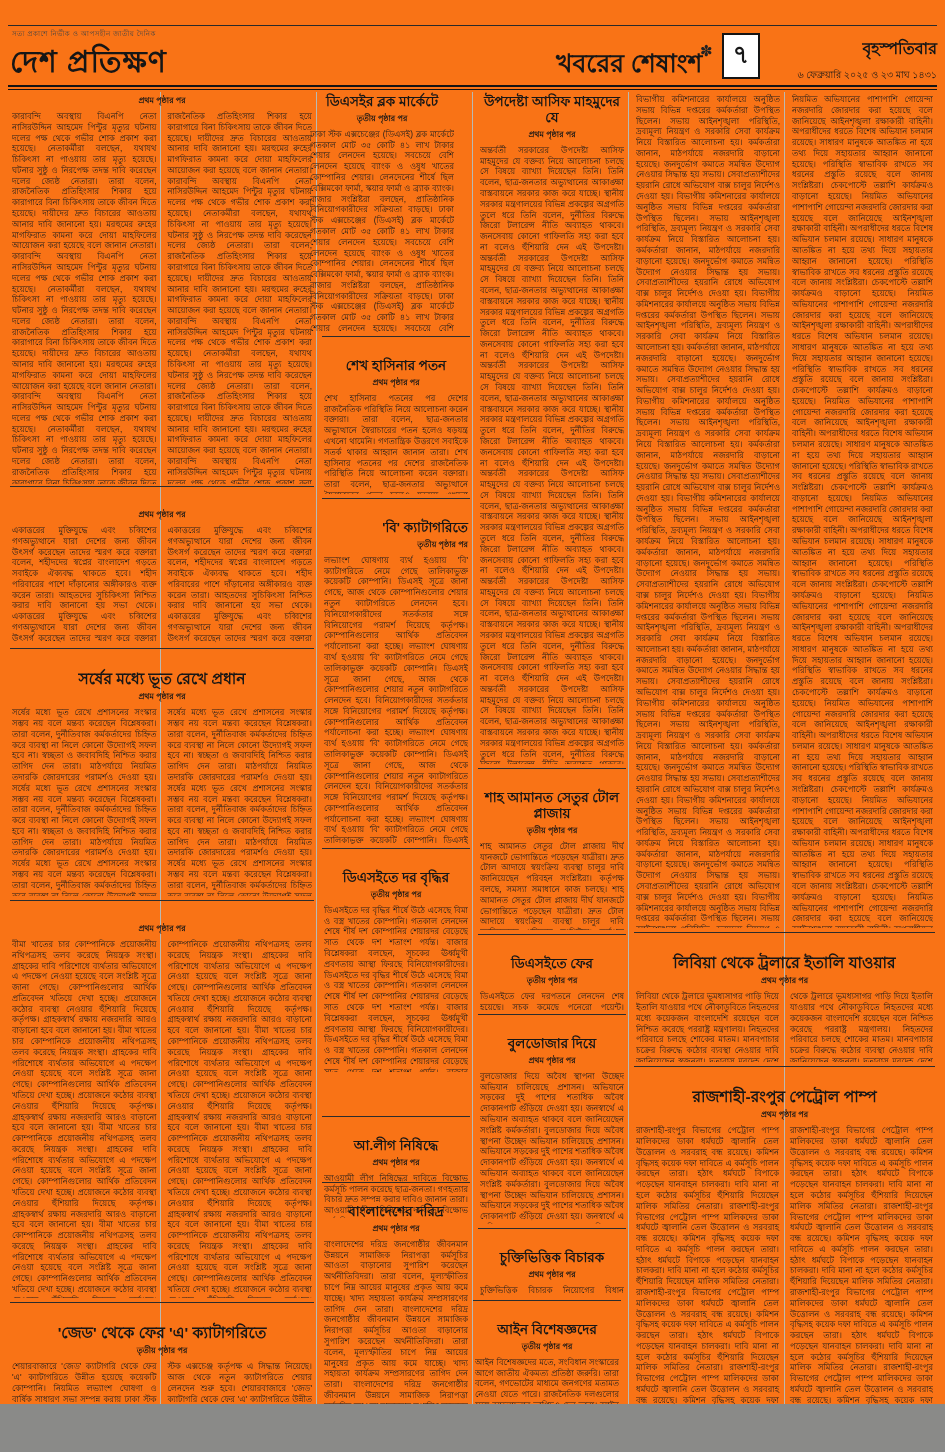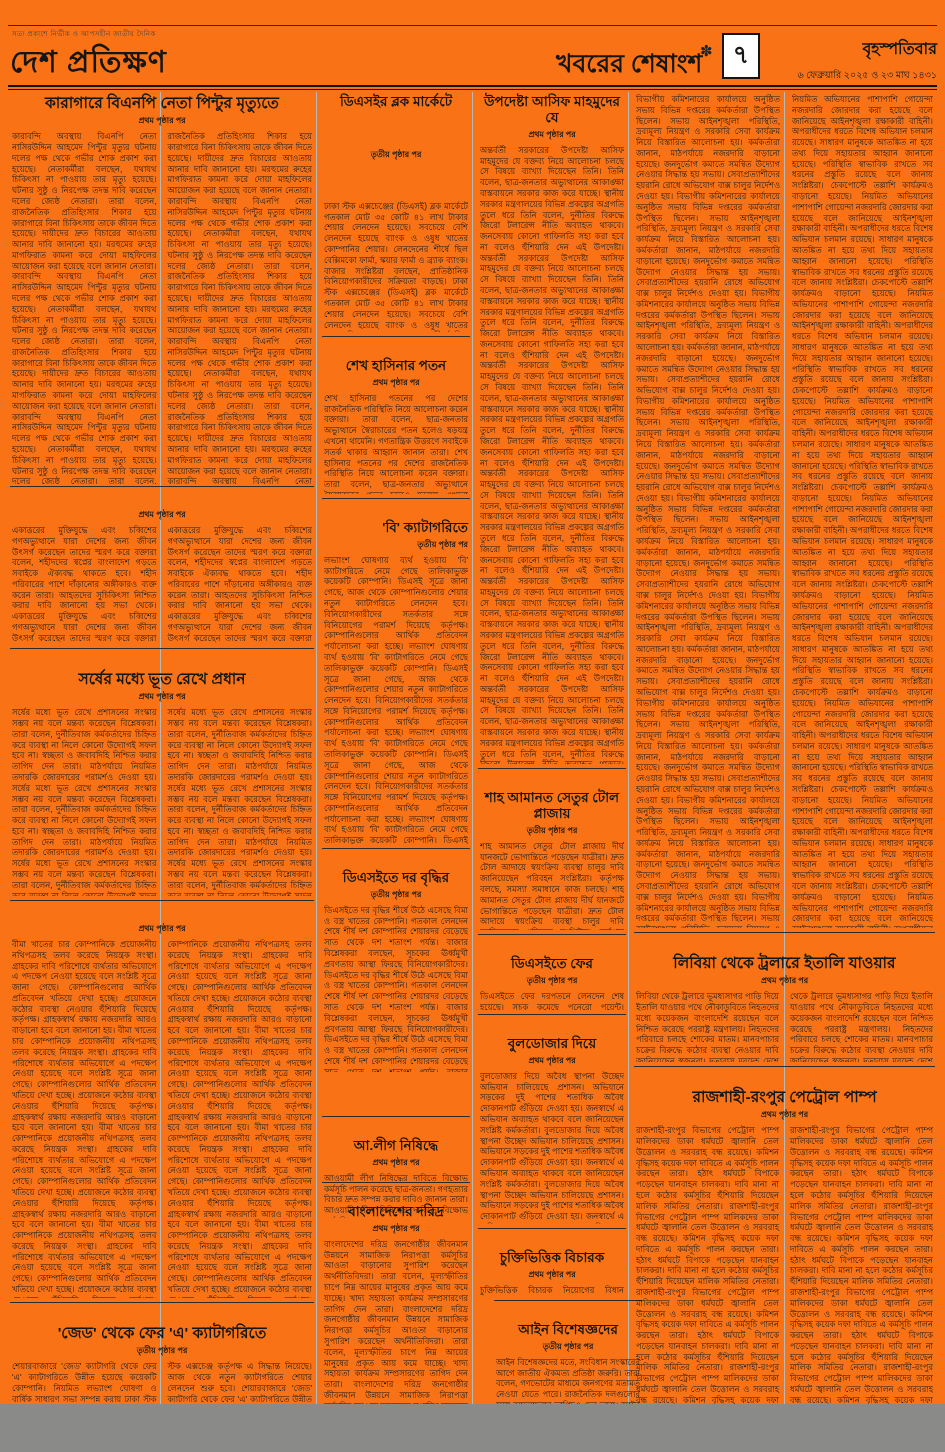--- a/index.html
+++ b/index.html
@@ -65,21 +65,20 @@
 
   <div class="header-rule"></div>
 
   <div class="content">
     <div class="vline" style="left:160px"></div>
     <div class="vline" style="left:316px"></div>
     <div class="vline" style="left:472px"></div>
     <div class="vline" style="left:628px"></div>
     <div class="vline" style="left:784px"></div>
   <article class="story wide" style="left: 10px; top: 92px; width: 304px; height: 392px;">
-      <h2 class="headline">কারাগারে বিএনপি নেতা পিন্টুর মৃত্যুতে</h2>
       <div class="byline">প্রথম পৃষ্ঠার পর</div>
       <div class="body cols2">কারাবন্দি অবস্থায় বিএনপি নেতা নাসিরউদ্দিন আহমেদ পিন্টুর মৃত্যুর ঘটনায় দলের পক্ষ থেকে গভীর শোক প্রকাশ করা হয়েছে। নেতাকর্মীরা বলছেন, যথাযথ চিকিৎসা না পাওয়ায় তার মৃত্যু হয়েছে। ঘটনার সুষ্ঠু ও নিরপেক্ষ তদন্ত দাবি করেছেন দলের জ্যেষ্ঠ নেতারা। তারা বলেন, রাজনৈতিক প্রতিহিংসার শিকার হয়ে কারাগারে বিনা চিকিৎসায় তাকে জীবন দিতে হয়েছে। দায়ীদের দ্রুত বিচারের আওতায় আনার দাবি জানানো হয়। মরহুমের রুহের মাগফিরাত কামনা করে দোয়া মাহফিলের আয়োজন করা হয়েছে বলে জানান নেতারা। কারাবন্দি অবস্থায় বিএনপি নেতা নাসিরউদ্দিন আহমেদ পিন্টুর মৃত্যুর ঘটনায় দলের পক্ষ থেকে গভীর শোক প্রকাশ করা হয়েছে। নেতাকর্মীরা বলছেন, যথাযথ চিকিৎসা না পাওয়ায় তার মৃত্যু হয়েছে। ঘটনার সুষ্ঠু ও নিরপেক্ষ তদন্ত দাবি করেছেন দলের জ্যেষ্ঠ নেতারা। তারা বলেন, রাজনৈতিক প্রতিহিংসার শিকার হয়ে কারাগারে বিনা চিকিৎসায় তাকে জীবন দিতে হয়েছে। দায়ীদের দ্রুত বিচারের আওতায় আনার দাবি জানানো হয়। মরহুমের রুহের মাগফিরাত কামনা করে দোয়া মাহফিলের আয়োজন করা হয়েছে বলে জানান নেতারা। কারাবন্দি অবস্থায় বিএনপি নেতা নাসিরউদ্দিন আহমেদ পিন্টুর মৃত্যুর ঘটনায় দলের পক্ষ থেকে গভীর শোক প্রকাশ করা হয়েছে। নেতাকর্মীরা বলছেন, যথাযথ চিকিৎসা না পাওয়ায় তার মৃত্যু হয়েছে। ঘটনার সুষ্ঠু ও নিরপেক্ষ তদন্ত দাবি করেছেন দলের জ্যেষ্ঠ নেতারা। তারা বলেন, রাজনৈতিক প্রতিহিংসার শিকার হয়ে কারাগারে বিনা চিকিৎসায় তাকে জীবন দিতে হয়েছে। দায়ীদের দ্রুত বিচারের আওতায় আনার দাবি জানানো হয়। মরহুমের রুহের মাগফিরাত কামনা করে দোয়া মাহফিলের আয়োজন করা হয়েছে বলে জানান নেতারা। কারাবন্দি অবস্থায় বিএনপি নেতা নাসিরউদ্দিন আহমেদ পিন্টুর মৃত্যুর ঘটনায় দলের পক্ষ থেকে গভীর শোক প্রকাশ করা হয়েছে। নেতাকর্মীরা বলছেন, যথাযথ চিকিৎসা না পাওয়ায় তার মৃত্যু হয়েছে। ঘটনার সুষ্ঠু ও নিরপেক্ষ তদন্ত দাবি করেছেন দলের জ্যেষ্ঠ নেতারা। তারা বলেন, রাজনৈতিক প্রতিহিংসার শিকার হয়ে কারাগারে বিনা চিকিৎসায় তাকে জীবন দিতে হয়েছে। দায়ীদের দ্রুত বিচারের আওতায় আনার দাবি জানানো হয়। মরহুমের রুহের মাগফিরাত কামনা করে দোয়া মাহফিলের আয়োজন করা হয়েছে বলে জানান নেতারা। কারাবন্দি অবস্থায় বিএনপি নেতা নাসিরউদ্দিন আহমেদ পিন্টুর মৃত্যুর ঘটনায় দলের পক্ষ থেকে গভীর শোক প্রকাশ করা হয়েছে। নেতাকর্মীরা বলছেন, যথাযথ চিকিৎসা না পাওয়ায় তার মৃত্যু হয়েছে। ঘটনার সুষ্ঠু ও নিরপেক্ষ তদন্ত দাবি করেছেন দলের জ্যেষ্ঠ নেতারা। তারা বলেন, রাজনৈতিক প্রতিহিংসার শিকার হয়ে কারাগারে বিনা চিকিৎসায় তাকে জীবন দিতে হয়েছে। দায়ীদের দ্রুত বিচারের আওতায় আনার দাবি জানানো হয়। মরহুমের রুহের মাগফিরাত কামনা করে দোয়া মাহফিলের আয়োজন করা হয়েছে বলে জানান নেতারা। কারাবন্দি অবস্থায় বিএনপি নেতা নাসিরউদ্দিন আহমেদ পিন্টুর মৃত্যুর ঘটনায় দলের পক্ষ থেকে গভীর শোক প্রকাশ করা হয়েছে। নেতাকর্মীরা বলছেন, যথাযথ চিকিৎসা না পাওয়ায় তার মৃত্যু হয়েছে। ঘটনার সুষ্ঠু ও নিরপেক্ষ তদন্ত দাবি করেছেন দলের জ্যেষ্ঠ নেতারা। তারা বলেন, রাজনৈতিক প্রতিহিংসার শিকার হয়ে কারাগারে বিনা চিকিৎসায় তাকে জীবন দিতে হয়েছে। দায়ীদের দ্রুত বিচারের আওতায় আনার দাবি জানানো হয়। মরহুমের রুহের মাগফিরাত কামনা করে দোয়া মাহফিলের আয়োজন করা হয়েছে বলে জানান নেতারা। কারাবন্দি অবস্থায় বিএনপি নেতা নাসিরউদ্দিন আহমেদ পিন্টুর মৃত্যুর ঘটনায় দলের পক্ষ থেকে গভীর শোক প্রকাশ করা হয়েছে। নেতাকর্মীরা বলছেন, যথাযথ চিকিৎসা না পাওয়ায় তার মৃত্যু হয়েছে। ঘটনার সুষ্ঠু ও নিরপেক্ষ তদন্ত দাবি করেছেন দলের জ্যেষ্ঠ নেতারা। তারা বলেন, রাজনৈতিক প্রতিহিংসার শিকার হয়ে কারাগারে বিনা চিকিৎসায় তাকে জীবন দিতে হয়েছে। দায়ীদের দ্রুত বিচারের আওতায় আনার দাবি জানানো হয়। মরহুমের রুহের মাগফিরাত কামনা করে দোয়া মাহফিলের আয়োজন করা হয়েছে বলে জানান নেতারা।</div>
     </article>
       <article class="story wide ruled" style="left: 10px; top: 486px; width: 304px; height: 158px;">
       <div class="byline">প্রথম পৃষ্ঠার পর</div>
       <div class="body cols2">একাত্তরের মুক্তিযুদ্ধে এবং চব্বিশের গণঅভ্যুত্থানে যারা দেশের জন্য জীবন উৎসর্গ করেছেন তাদের স্মরণ করে বক্তারা বলেন, শহীদদের স্বপ্নের বাংলাদেশ গড়তে সবাইকে ঐক্যবদ্ধ থাকতে হবে। শহীদ পরিবারের পাশে দাঁড়ানোর অঙ্গীকারও ব্যক্ত করেন তারা। আহতদের সুচিকিৎসা নিশ্চিত করার দাবি জানানো হয় সভা থেকে। একাত্তরের মুক্তিযুদ্ধে এবং চব্বিশের গণঅভ্যুত্থানে যারা দেশের জন্য জীবন উৎসর্গ করেছেন তাদের স্মরণ করে বক্তারা বলেন, শহীদদের স্বপ্নের বাংলাদেশ গড়তে সবাইকে ঐক্যবদ্ধ থাকতে হবে। শহীদ পরিবারের পাশে দাঁড়ানোর অঙ্গীকারও ব্যক্ত করেন তারা। আহতদের সুচিকিৎসা নিশ্চিত করার দাবি জানানো হয় সভা থেকে। একাত্তরের মুক্তিযুদ্ধে এবং চব্বিশের গণঅভ্যুত্থানে যারা দেশের জন্য জীবন উৎসর্গ করেছেন তাদের স্মরণ করে বক্তারা বলেন, শহীদদের স্বপ্নের বাংলাদেশ গড়তে সবাইকে ঐক্যবদ্ধ থাকতে হবে। শহীদ পরিবারের পাশে দাঁড়ানোর অঙ্গীকারও ব্যক্ত করেন তারা। আহতদের সুচিকিৎসা নিশ্চিত করার দাবি জানানো হয় সভা থেকে। একাত্তরের মুক্তিযুদ্ধে এবং চব্বিশের গণঅভ্যুত্থানে যারা দেশের জন্য জীবন উৎসর্গ করেছেন তাদের স্মরণ করে বক্তারা বলেন, শহীদদের স্বপ্নের বাংলাদেশ গড়তে সবাইকে ঐক্যবদ্ধ থাকতে হবে। শহীদ পরিবারের পাশে দাঁড়ানোর অঙ্গীকারও ব্যক্ত করেন তারা। আহতদের সুচিকিৎসা নিশ্চিত করার দাবি জানানো হয় সভা থেকে।</div>
     </article>
       <article class="story wide ruled" style="left: 10px; top: 648px; width: 304px; height: 248px;">
       <h2 class="headline">সর্ষের মধ্যে ভূত রেখে প্রধান</h2>
       <div class="byline">প্রথম পৃষ্ঠার পর</div>
@@ -87,21 +86,21 @@
     </article>
       <article class="story wide ruled" style="left: 10px; top: 900px; width: 304px; height: 398px;">
       <div class="byline">প্রথম পৃষ্ঠার পর</div>
       <div class="body cols2">বীমা খাতের চার কোম্পানিকে প্রয়োজনীয় নথিপত্রসহ তলব করেছে নিয়ন্ত্রক সংস্থা। গ্রাহকের দাবি পরিশোধে ব্যর্থতার অভিযোগে এ পদক্ষেপ নেওয়া হয়েছে বলে সংশ্লিষ্ট সূত্রে জানা গেছে। কোম্পানিগুলোর আর্থিক প্রতিবেদন খতিয়ে দেখা হচ্ছে। প্রয়োজনে কঠোর ব্যবস্থা নেওয়ার হুঁশিয়ারি দিয়েছে কর্তৃপক্ষ। গ্রাহকস্বার্থ রক্ষায় নজরদারি আরও বাড়ানো হবে বলে জানানো হয়। বীমা খাতের চার কোম্পানিকে প্রয়োজনীয় নথিপত্রসহ তলব করেছে নিয়ন্ত্রক সংস্থা। গ্রাহকের দাবি পরিশোধে ব্যর্থতার অভিযোগে এ পদক্ষেপ নেওয়া হয়েছে বলে সংশ্লিষ্ট সূত্রে জানা গেছে। কোম্পানিগুলোর আর্থিক প্রতিবেদন খতিয়ে দেখা হচ্ছে। প্রয়োজনে কঠোর ব্যবস্থা নেওয়ার হুঁশিয়ারি দিয়েছে কর্তৃপক্ষ। গ্রাহকস্বার্থ রক্ষায় নজরদারি আরও বাড়ানো হবে বলে জানানো হয়। বীমা খাতের চার কোম্পানিকে প্রয়োজনীয় নথিপত্রসহ তলব করেছে নিয়ন্ত্রক সংস্থা। গ্রাহকের দাবি পরিশোধে ব্যর্থতার অভিযোগে এ পদক্ষেপ নেওয়া হয়েছে বলে সংশ্লিষ্ট সূত্রে জানা গেছে। কোম্পানিগুলোর আর্থিক প্রতিবেদন খতিয়ে দেখা হচ্ছে। প্রয়োজনে কঠোর ব্যবস্থা নেওয়ার হুঁশিয়ারি দিয়েছে কর্তৃপক্ষ। গ্রাহকস্বার্থ রক্ষায় নজরদারি আরও বাড়ানো হবে বলে জানানো হয়। বীমা খাতের চার কোম্পানিকে প্রয়োজনীয় নথিপত্রসহ তলব করেছে নিয়ন্ত্রক সংস্থা। গ্রাহকের দাবি পরিশোধে ব্যর্থতার অভিযোগে এ পদক্ষেপ নেওয়া হয়েছে বলে সংশ্লিষ্ট সূত্রে জানা গেছে। কোম্পানিগুলোর আর্থিক প্রতিবেদন খতিয়ে দেখা হচ্ছে। প্রয়োজনে কঠোর ব্যবস্থা নেওয়ার হুঁশিয়ারি দিয়েছে কর্তৃপক্ষ। গ্রাহকস্বার্থ রক্ষায় নজরদারি আরও বাড়ানো হবে বলে জানানো হয়। বীমা খাতের চার কোম্পানিকে প্রয়োজনীয় নথিপত্রসহ তলব করেছে নিয়ন্ত্রক সংস্থা। গ্রাহকের দাবি পরিশোধে ব্যর্থতার অভিযোগে এ পদক্ষেপ নেওয়া হয়েছে বলে সংশ্লিষ্ট সূত্রে জানা গেছে। কোম্পানিগুলোর আর্থিক প্রতিবেদন খতিয়ে দেখা হচ্ছে। প্রয়োজনে কঠোর ব্যবস্থা নেওয়ার হুঁশিয়ারি দিয়েছে কর্তৃপক্ষ। গ্রাহকস্বার্থ রক্ষায় নজরদারি আরও বাড়ানো হবে বলে জানানো হয়। বীমা খাতের চার কোম্পানিকে প্রয়োজনীয় নথিপত্রসহ তলব করেছে নিয়ন্ত্রক সংস্থা। গ্রাহকের দাবি পরিশোধে ব্যর্থতার অভিযোগে এ পদক্ষেপ নেওয়া হয়েছে বলে সংশ্লিষ্ট সূত্রে জানা গেছে। কোম্পানিগুলোর আর্থিক প্রতিবেদন খতিয়ে দেখা হচ্ছে। প্রয়োজনে কঠোর ব্যবস্থা নেওয়ার হুঁশিয়ারি দিয়েছে কর্তৃপক্ষ। গ্রাহকস্বার্থ রক্ষায় নজরদারি আরও বাড়ানো হবে বলে জানানো হয়। বীমা খাতের চার কোম্পানিকে প্রয়োজনীয় নথিপত্রসহ তলব করেছে নিয়ন্ত্রক সংস্থা। গ্রাহকের দাবি পরিশোধে ব্যর্থতার অভিযোগে এ পদক্ষেপ নেওয়া হয়েছে বলে সংশ্লিষ্ট সূত্রে জানা গেছে। কোম্পানিগুলোর আর্থিক প্রতিবেদন খতিয়ে দেখা হচ্ছে। প্রয়োজনে কঠোর ব্যবস্থা নেওয়ার হুঁশিয়ারি দিয়েছে কর্তৃপক্ষ। গ্রাহকস্বার্থ রক্ষায় নজরদারি আরও বাড়ানো হবে বলে জানানো হয়। বীমা খাতের চার কোম্পানিকে প্রয়োজনীয় নথিপত্রসহ তলব করেছে নিয়ন্ত্রক সংস্থা। গ্রাহকের দাবি পরিশোধে ব্যর্থতার অভিযোগে এ পদক্ষেপ নেওয়া হয়েছে বলে সংশ্লিষ্ট সূত্রে জানা গেছে। কোম্পানিগুলোর আর্থিক প্রতিবেদন খতিয়ে দেখা হচ্ছে। প্রয়োজনে কঠোর ব্যবস্থা নেওয়ার হুঁশিয়ারি দিয়েছে কর্তৃপক্ষ। গ্রাহকস্বার্থ রক্ষায় নজরদারি আরও বাড়ানো হবে বলে জানানো হয়।</div>
     </article>
       <article class="story wide ruled" style="left: 10px; top: 1302px; width: 304px; height: 142px;">
       <h2 class="headline">'জেড' থেকে ফের 'এ' ক্যাটাগরিতে</h2>
       <div class="byline">তৃতীয় পৃষ্ঠার পর</div>
       <div class="body cols2">শেয়ারবাজারে 'জেড' ক্যাটাগরি থেকে ফের 'এ' ক্যাটাগরিতে উন্নীত হয়েছে কয়েকটি কোম্পানি। নিয়মিত লভ্যাংশ ঘোষণা ও বার্ষিক সাধারণ সভা সম্পন্ন করায় ঢাকা স্টক এক্সচেঞ্জ কর্তৃপক্ষ এ সিদ্ধান্ত নিয়েছে। আজ থেকে নতুন ক্যাটাগরিতে শেয়ার লেনদেন শুরু হবে। শেয়ারবাজারে 'জেড' ক্যাটাগরি থেকে ফের 'এ' ক্যাটাগরিতে উন্নীত হয়েছে কয়েকটি কোম্পানি। নিয়মিত লভ্যাংশ ঘোষণা ও বার্ষিক সাধারণ সভা সম্পন্ন করায় ঢাকা স্টক এক্সচেঞ্জ কর্তৃপক্ষ এ সিদ্ধান্ত নিয়েছে। আজ থেকে নতুন ক্যাটাগরিতে শেয়ার লেনদেন শুরু হবে। শেয়ারবাজারে 'জেড' ক্যাটাগরি থেকে ফের 'এ' ক্যাটাগরিতে উন্নীত হয়েছে কয়েকটি কোম্পানি। নিয়মিত লভ্যাংশ ঘোষণা ও বার্ষিক সাধারণ সভা সম্পন্ন করায় ঢাকা স্টক এক্সচেঞ্জ কর্তৃপক্ষ এ সিদ্ধান্ত নিয়েছে। আজ থেকে নতুন ক্যাটাগরিতে শেয়ার লেনদেন শুরু হবে।</div>
     </article>
-      <article class="story" style="left: 322px; top: 92px; width: 148px; height: 240px; gap: 36px;">
+      <article class="story" style="left: 308px; top: 92px; width: 148px; height: 240px;">
       <h2 class="headline">ডিএসইর ব্লক মার্কেটে</h2>
       <div class="byline">তৃতীয় পৃষ্ঠার পর</div>
       <div class="body">ঢাকা স্টক এক্সচেঞ্জের (ডিএসই) ব্লক মার্কেটে গতকাল মোট ৩৫ কোটি ৪১ লাখ টাকার শেয়ার লেনদেন হয়েছে। সবচেয়ে বেশি লেনদেন হয়েছে ব্যাংক ও ওষুধ খাতের কোম্পানির শেয়ার। লেনদেনের শীর্ষে ছিল বেক্সিমকো ফার্মা, স্কয়ার ফার্মা ও ব্র্যাক ব্যাংক। বাজার সংশ্লিষ্টরা বলছেন, প্রাতিষ্ঠানিক বিনিয়োগকারীদের সক্রিয়তা বাড়ছে। ঢাকা স্টক এক্সচেঞ্জের (ডিএসই) ব্লক মার্কেটে গতকাল মোট ৩৫ কোটি ৪১ লাখ টাকার শেয়ার লেনদেন হয়েছে। সবচেয়ে বেশি লেনদেন হয়েছে ব্যাংক ও ওষুধ খাতের কোম্পানির শেয়ার। লেনদেনের শীর্ষে ছিল বেক্সিমকো ফার্মা, স্কয়ার ফার্মা ও ব্র্যাক ব্যাংক। বাজার সংশ্লিষ্টরা বলছেন, প্রাতিষ্ঠানিক বিনিয়োগকারীদের সক্রিয়তা বাড়ছে। ঢাকা স্টক এক্সচেঞ্জের (ডিএসই) ব্লক মার্কেটে গতকাল মোট ৩৫ কোটি ৪১ লাখ টাকার শেয়ার লেনদেন হয়েছে। সবচেয়ে বেশি লেনদেন হয়েছে ব্যাংক ও ওষুধ খাতের কোম্পানির শেয়ার। লেনদেনের শীর্ষে ছিল বেক্সিমকো ফার্মা, স্কয়ার ফার্মা ও ব্র্যাক ব্যাংক। বাজার সংশ্লিষ্টরা বলছেন, প্রাতিষ্ঠানিক বিনিয়োগকারীদের সক্রিয়তা বাড়ছে। ঢাকা স্টক এক্সচেঞ্জের (ডিএসই) ব্লক মার্কেটে গতকাল মোট ৩৫ কোটি ৪১ লাখ টাকার শেয়ার লেনদেন হয়েছে। সবচেয়ে বেশি লেনদেন হয়েছে ব্যাংক ও ওষুধ খাতের কোম্পানির শেয়ার। লেনদেনের শীর্ষে ছিল বেক্সিমকো ফার্মা, স্কয়ার ফার্মা ও ব্র্যাক ব্যাংক। বাজার সংশ্লিষ্টরা বলছেন, প্রাতিষ্ঠানিক বিনিয়োগকারীদের সক্রিয়তা বাড়ছে।</div>
     </article>
       <article class="story ruled" style="left: 322px; top: 336px; width: 148px; height: 158px;">
       <h2 class="headline">শেখ হাসিনার পতন</h2>
       <div class="byline">প্রথম পৃষ্ঠার পর</div>
       <div class="body">শেখ হাসিনার পতনের পর দেশের রাজনৈতিক পরিস্থিতি নিয়ে আলোচনা করেন বক্তারা। তারা বলেন, ছাত্র-জনতার অভ্যুত্থানে স্বৈরাচারের পতন হলেও ষড়যন্ত্র এখনো থামেনি। গণতান্ত্রিক উত্তরণে সবাইকে সতর্ক থাকার আহ্বান জানান তারা। শেখ হাসিনার পতনের পর দেশের রাজনৈতিক পরিস্থিতি নিয়ে আলোচনা করেন বক্তারা। তারা বলেন, ছাত্র-জনতার অভ্যুত্থানে স্বৈরাচারের পতন হলেও ষড়যন্ত্র এখনো থামেনি। গণতান্ত্রিক উত্তরণে সবাইকে সতর্ক থাকার আহ্বান জানান তারা। শেখ হাসিনার পতনের পর দেশের রাজনৈতিক পরিস্থিতি নিয়ে আলোচনা করেন বক্তারা। তারা বলেন, ছাত্র-জনতার অভ্যুত্থানে স্বৈরাচারের পতন হলেও ষড়যন্ত্র এখনো থামেনি। গণতান্ত্রিক উত্তরণে সবাইকে সতর্ক থাকার আহ্বান জানান তারা।</div>
     </article>
       <article class="story ruled" style="left: 322px; top: 498px; width: 148px; height: 346px; align-items: flex-end;">
@@ -142,21 +141,21 @@
       <article class="story ruled" style="left: 478px; top: 1014px; width: 148px; height: 210px;">
       <h2 class="headline">বুলডোজার দিয়ে</h2>
       <div class="byline">প্রথম পৃষ্ঠার পর</div>
       <div class="body">বুলডোজার দিয়ে অবৈধ স্থাপনা উচ্ছেদ অভিযান চালিয়েছে প্রশাসন। অভিযানে সড়কের দুই পাশের শতাধিক অবৈধ দোকানপাট গুঁড়িয়ে দেওয়া হয়। জনস্বার্থে এ অভিযান অব্যাহত থাকবে বলে জানিয়েছেন সংশ্লিষ্ট কর্মকর্তারা। বুলডোজার দিয়ে অবৈধ স্থাপনা উচ্ছেদ অভিযান চালিয়েছে প্রশাসন। অভিযানে সড়কের দুই পাশের শতাধিক অবৈধ দোকানপাট গুঁড়িয়ে দেওয়া হয়। জনস্বার্থে এ অভিযান অব্যাহত থাকবে বলে জানিয়েছেন সংশ্লিষ্ট কর্মকর্তারা। বুলডোজার দিয়ে অবৈধ স্থাপনা উচ্ছেদ অভিযান চালিয়েছে প্রশাসন। অভিযানে সড়কের দুই পাশের শতাধিক অবৈধ দোকানপাট গুঁড়িয়ে দেওয়া হয়। জনস্বার্থে এ অভিযান অব্যাহত থাকবে বলে জানিয়েছেন সংশ্লিষ্ট কর্মকর্তারা। বুলডোজার দিয়ে অবৈধ স্থাপনা উচ্ছেদ অভিযান চালিয়েছে প্রশাসন। অভিযানে সড়কের দুই পাশের শতাধিক অবৈধ দোকানপাট গুঁড়িয়ে দেওয়া হয়। জনস্বার্থে এ অভিযান অব্যাহত থাকবে বলে জানিয়েছেন সংশ্লিষ্ট কর্মকর্তারা।</div>
     </article>
       <article class="story ruled" style="left: 478px; top: 1228px; width: 148px; height: 68px;">
       <h2 class="headline">চুক্তিভিত্তিক বিচারক</h2>
       <div class="byline">প্রথম পৃষ্ঠার পর</div>
       <div class="body">চুক্তিভিত্তিক বিচারক নিয়োগের বিধান বাতিলের সুপারিশ করেছে সংস্কার কমিশন। বিচার বিভাগের স্বাধীনতা নিশ্চিতে এ সুপারিশ করা হয়। চুক্তিভিত্তিক বিচারক নিয়োগের বিধান বাতিলের সুপারিশ করেছে সংস্কার কমিশন। বিচার বিভাগের স্বাধীনতা নিশ্চিতে এ সুপারিশ করা হয়।</div>
     </article>
-      <article class="story ruled" style="left: 494px; top: 1300px; width: 148px; height: 144px;">
+      <article class="story ruled" style="left: 473px; top: 1300px; width: 148px; height: 144px;">
       <h2 class="headline">আইন বিশেষজ্ঞদের</h2>
       <div class="byline">তৃতীয় পৃষ্ঠার পর</div>
       <div class="body">আইন বিশেষজ্ঞদের মতে, সংবিধান সংস্কারের আগে জাতীয় ঐকমত্য প্রতিষ্ঠা জরুরি। তারা বলেন, গণভোটের মাধ্যমে জনগণের মতামত নেওয়া যেতে পারে। রাজনৈতিক দলগুলোর সঙ্গে আলোচনার তাগিদও দেন তারা। আইন বিশেষজ্ঞদের মতে, সংবিধান সংস্কারের আগে জাতীয় ঐকমত্য প্রতিষ্ঠা জরুরি। তারা বলেন, গণভোটের মাধ্যমে জনগণের মতামত নেওয়া যেতে পারে। রাজনৈতিক দলগুলোর সঙ্গে আলোচনার তাগিদও দেন তারা। আইন বিশেষজ্ঞদের মতে, সংবিধান সংস্কারের আগে জাতীয় ঐকমত্য প্রতিষ্ঠা জরুরি। তারা বলেন, গণভোটের মাধ্যমে জনগণের মতামত নেওয়া যেতে পারে। রাজনৈতিক দলগুলোর সঙ্গে আলোচনার তাগিদও দেন তারা।</div>
     </article>
       <article class="story" style="left: 634px; top: 92px; width: 148px; height: 836px;">
 
       <div class="body">বিভাগীয় কমিশনারের কার্যালয়ে অনুষ্ঠিত সভায় বিভিন্ন দপ্তরের কর্মকর্তারা উপস্থিত ছিলেন। সভায় আইনশৃঙ্খলা পরিস্থিতি, দ্রব্যমূল্য নিয়ন্ত্রণ ও সরকারি সেবা কার্যক্রম নিয়ে বিস্তারিত আলোচনা হয়। কর্মকর্তারা জানান, মাঠপর্যায়ে নজরদারি বাড়ানো হয়েছে। জনদুর্ভোগ কমাতে সমন্বিত উদ্যোগ নেওয়ার সিদ্ধান্ত হয় সভায়। সেবাপ্রত্যাশীদের হয়রানি রোধে অভিযোগ বাক্স চালুর নির্দেশও দেওয়া হয়। বিভাগীয় কমিশনারের কার্যালয়ে অনুষ্ঠিত সভায় বিভিন্ন দপ্তরের কর্মকর্তারা উপস্থিত ছিলেন। সভায় আইনশৃঙ্খলা পরিস্থিতি, দ্রব্যমূল্য নিয়ন্ত্রণ ও সরকারি সেবা কার্যক্রম নিয়ে বিস্তারিত আলোচনা হয়। কর্মকর্তারা জানান, মাঠপর্যায়ে নজরদারি বাড়ানো হয়েছে। জনদুর্ভোগ কমাতে সমন্বিত উদ্যোগ নেওয়ার সিদ্ধান্ত হয় সভায়। সেবাপ্রত্যাশীদের হয়রানি রোধে অভিযোগ বাক্স চালুর নির্দেশও দেওয়া হয়। বিভাগীয় কমিশনারের কার্যালয়ে অনুষ্ঠিত সভায় বিভিন্ন দপ্তরের কর্মকর্তারা উপস্থিত ছিলেন। সভায় আইনশৃঙ্খলা পরিস্থিতি, দ্রব্যমূল্য নিয়ন্ত্রণ ও সরকারি সেবা কার্যক্রম নিয়ে বিস্তারিত আলোচনা হয়। কর্মকর্তারা জানান, মাঠপর্যায়ে নজরদারি বাড়ানো হয়েছে। জনদুর্ভোগ কমাতে সমন্বিত উদ্যোগ নেওয়ার সিদ্ধান্ত হয় সভায়। সেবাপ্রত্যাশীদের হয়রানি রোধে অভিযোগ বাক্স চালুর নির্দেশও দেওয়া হয়। বিভাগীয় কমিশনারের কার্যালয়ে অনুষ্ঠিত সভায় বিভিন্ন দপ্তরের কর্মকর্তারা উপস্থিত ছিলেন। সভায় আইনশৃঙ্খলা পরিস্থিতি, দ্রব্যমূল্য নিয়ন্ত্রণ ও সরকারি সেবা কার্যক্রম নিয়ে বিস্তারিত আলোচনা হয়। কর্মকর্তারা জানান, মাঠপর্যায়ে নজরদারি বাড়ানো হয়েছে। জনদুর্ভোগ কমাতে সমন্বিত উদ্যোগ নেওয়ার সিদ্ধান্ত হয় সভায়। সেবাপ্রত্যাশীদের হয়রানি রোধে অভিযোগ বাক্স চালুর নির্দেশও দেওয়া হয়। বিভাগীয় কমিশনারের কার্যালয়ে অনুষ্ঠিত সভায় বিভিন্ন দপ্তরের কর্মকর্তারা উপস্থিত ছিলেন। সভায় আইনশৃঙ্খলা পরিস্থিতি, দ্রব্যমূল্য নিয়ন্ত্রণ ও সরকারি সেবা কার্যক্রম নিয়ে বিস্তারিত আলোচনা হয়। কর্মকর্তারা জানান, মাঠপর্যায়ে নজরদারি বাড়ানো হয়েছে। জনদুর্ভোগ কমাতে সমন্বিত উদ্যোগ নেওয়ার সিদ্ধান্ত হয় সভায়। সেবাপ্রত্যাশীদের হয়রানি রোধে অভিযোগ বাক্স চালুর নির্দেশও দেওয়া হয়। বিভাগীয় কমিশনারের কার্যালয়ে অনুষ্ঠিত সভায় বিভিন্ন দপ্তরের কর্মকর্তারা উপস্থিত ছিলেন। সভায় আইনশৃঙ্খলা পরিস্থিতি, দ্রব্যমূল্য নিয়ন্ত্রণ ও সরকারি সেবা কার্যক্রম নিয়ে বিস্তারিত আলোচনা হয়। কর্মকর্তারা জানান, মাঠপর্যায়ে নজরদারি বাড়ানো হয়েছে। জনদুর্ভোগ কমাতে সমন্বিত উদ্যোগ নেওয়ার সিদ্ধান্ত হয় সভায়। সেবাপ্রত্যাশীদের হয়রানি রোধে অভিযোগ বাক্স চালুর নির্দেশও দেওয়া হয়। বিভাগীয় কমিশনারের কার্যালয়ে অনুষ্ঠিত সভায় বিভিন্ন দপ্তরের কর্মকর্তারা উপস্থিত ছিলেন। সভায় আইনশৃঙ্খলা পরিস্থিতি, দ্রব্যমূল্য নিয়ন্ত্রণ ও সরকারি সেবা কার্যক্রম নিয়ে বিস্তারিত আলোচনা হয়। কর্মকর্তারা জানান, মাঠপর্যায়ে নজরদারি বাড়ানো হয়েছে। জনদুর্ভোগ কমাতে সমন্বিত উদ্যোগ নেওয়ার সিদ্ধান্ত হয় সভায়। সেবাপ্রত্যাশীদের হয়রানি রোধে অভিযোগ বাক্স চালুর নির্দেশও দেওয়া হয়। বিভাগীয় কমিশনারের কার্যালয়ে অনুষ্ঠিত সভায় বিভিন্ন দপ্তরের কর্মকর্তারা উপস্থিত ছিলেন। সভায় আইনশৃঙ্খলা পরিস্থিতি, দ্রব্যমূল্য নিয়ন্ত্রণ ও সরকারি সেবা কার্যক্রম নিয়ে বিস্তারিত আলোচনা হয়। কর্মকর্তারা জানান, মাঠপর্যায়ে নজরদারি বাড়ানো হয়েছে। জনদুর্ভোগ কমাতে সমন্বিত উদ্যোগ নেওয়ার সিদ্ধান্ত হয় সভায়। সেবাপ্রত্যাশীদের হয়রানি রোধে অভিযোগ বাক্স চালুর নির্দেশও দেওয়া হয়। বিভাগীয় কমিশনারের কার্যালয়ে অনুষ্ঠিত সভায় বিভিন্ন দপ্তরের কর্মকর্তারা উপস্থিত ছিলেন। সভায় আইনশৃঙ্খলা পরিস্থিতি, দ্রব্যমূল্য নিয়ন্ত্রণ ও সরকারি সেবা কার্যক্রম নিয়ে বিস্তারিত আলোচনা হয়। কর্মকর্তারা জানান, মাঠপর্যায়ে নজরদারি বাড়ানো হয়েছে। জনদুর্ভোগ কমাতে সমন্বিত উদ্যোগ নেওয়ার সিদ্ধান্ত হয় সভায়। সেবাপ্রত্যাশীদের হয়রানি রোধে অভিযোগ বাক্স চালুর নির্দেশও দেওয়া হয়।</div>
     </article>
       <article class="story" style="left: 790px; top: 92px; width: 145px; height: 836px;">
 

